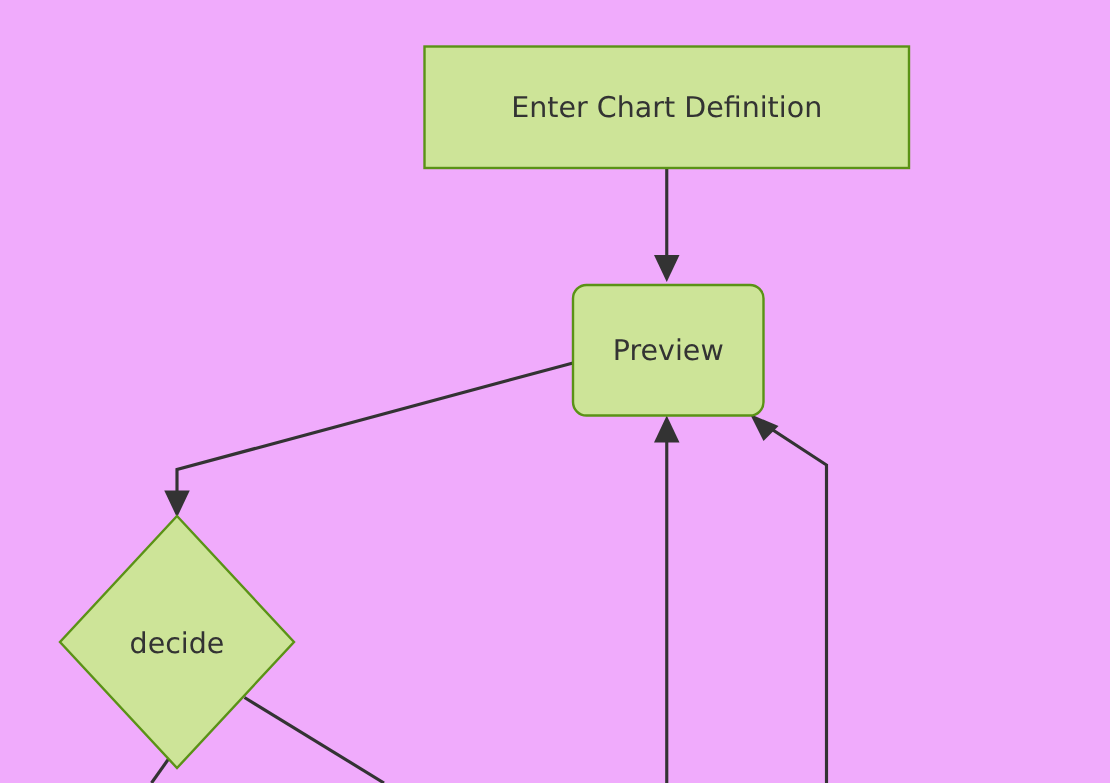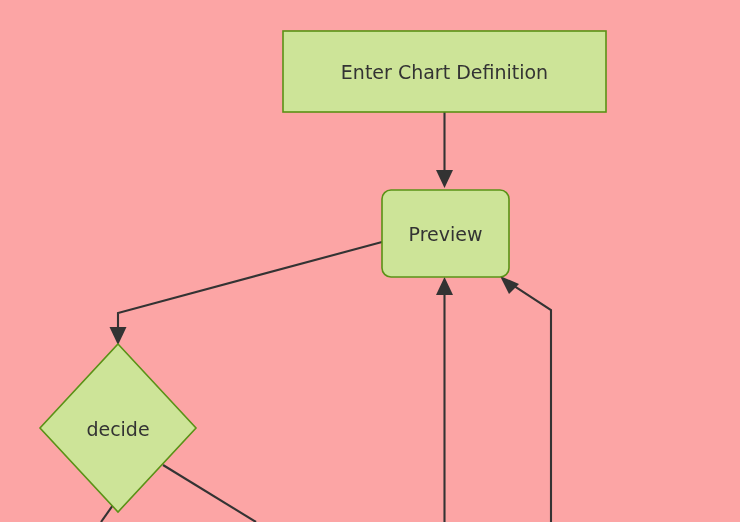--- a/index.html
+++ b/index.html
@@ -4,21 +4,21 @@
 <style>
   html, body {
     margin: 0;
     padding: 0;
     background: #ffffff;
   }
   #canvas {
     position: relative;
     width: 740px;
     height: 522px;
-    background: #fca5a5;
+    background: #f0abfc;
     overflow: hidden;
     font-family: "DejaVu Sans", "Liberation Sans", sans-serif;
   }
   #flow-svg {
     position: absolute;
     top: 0;
     left: 0;
     width: 740px;
     height: 522px;
   }

